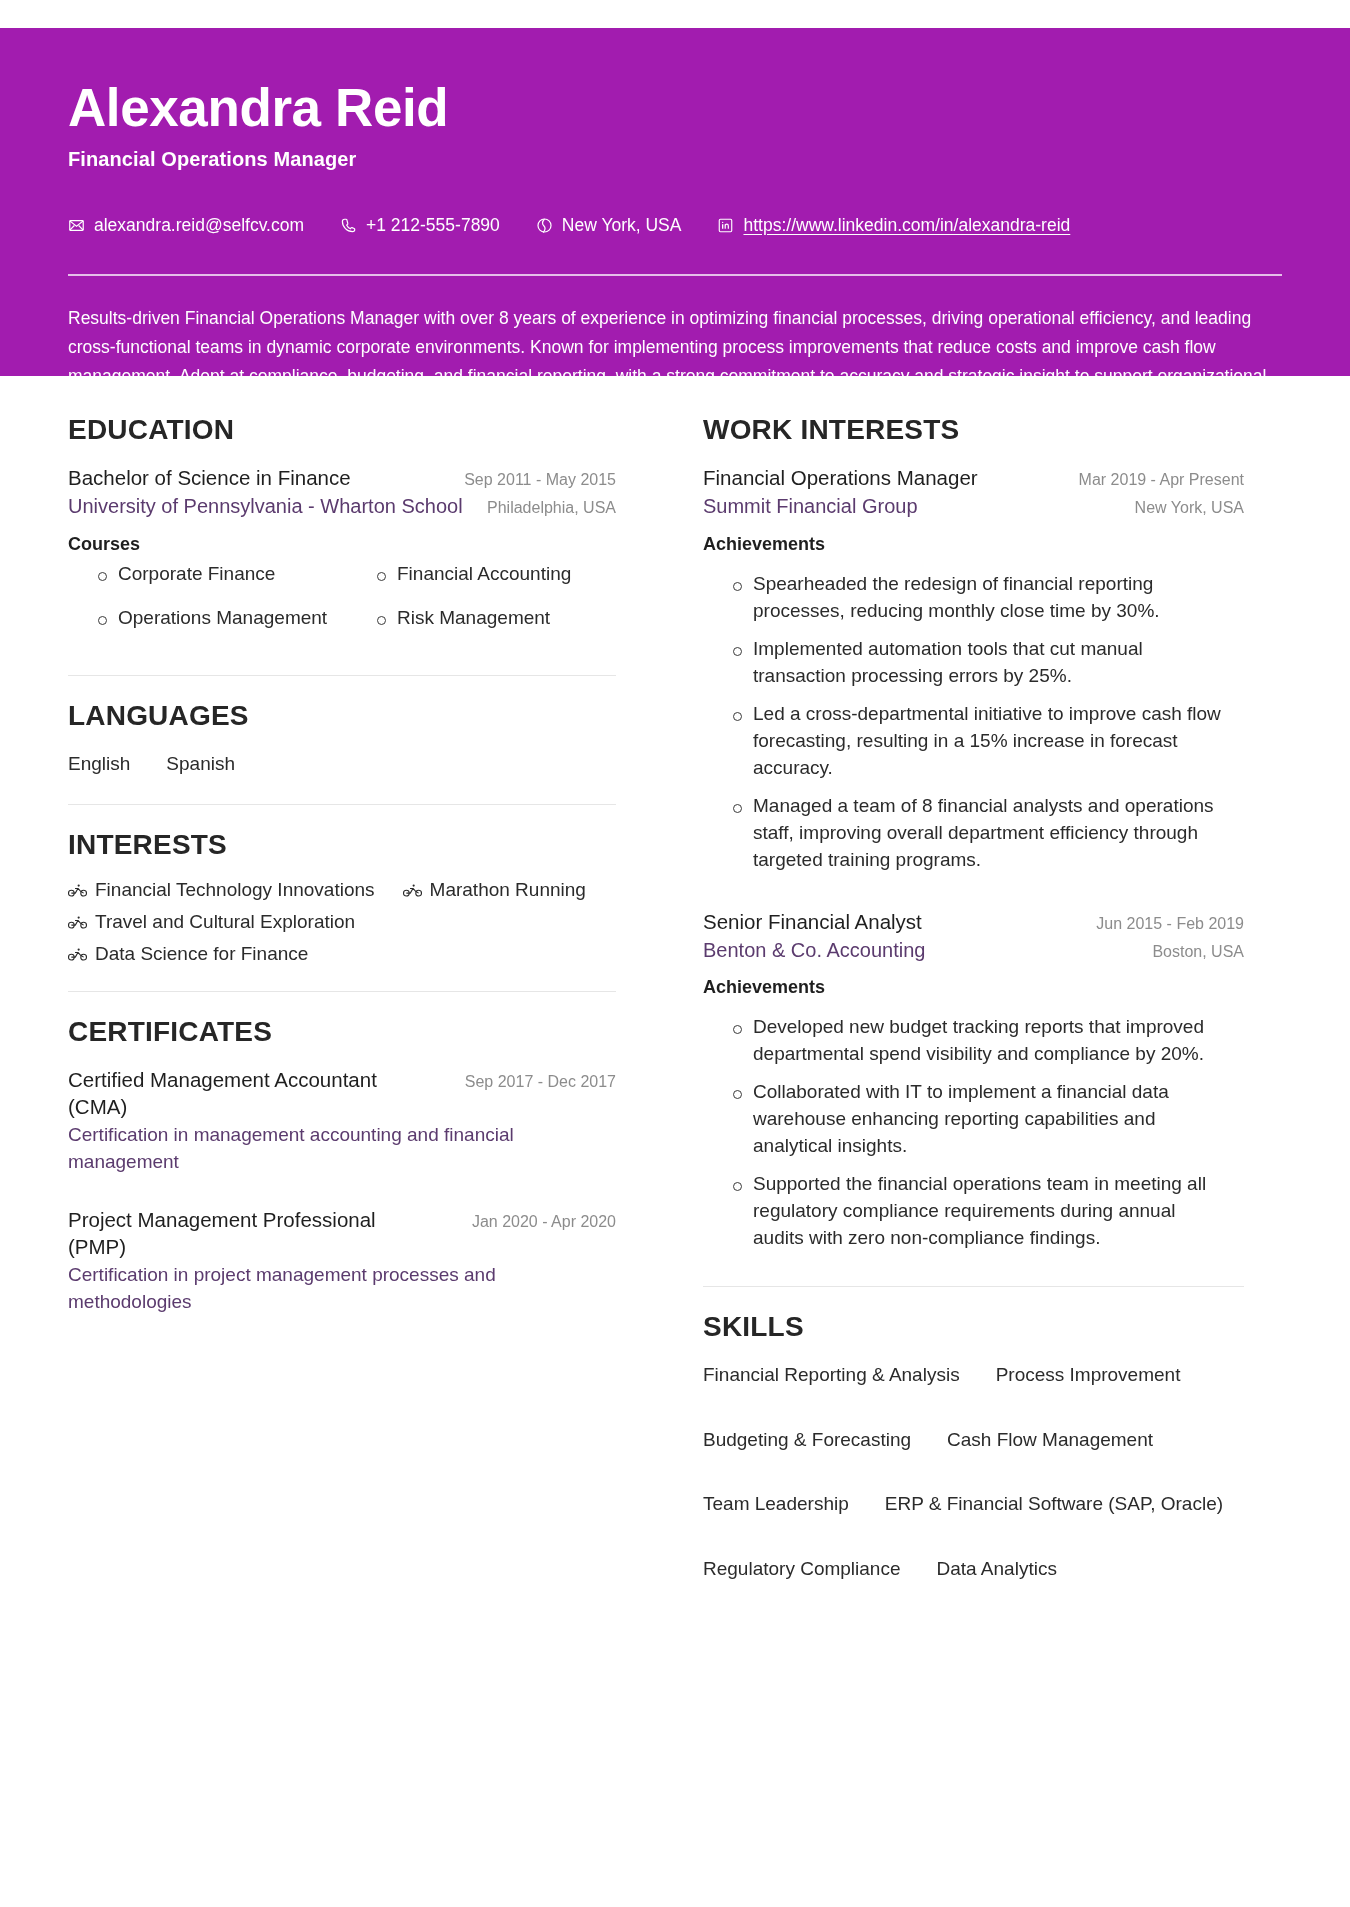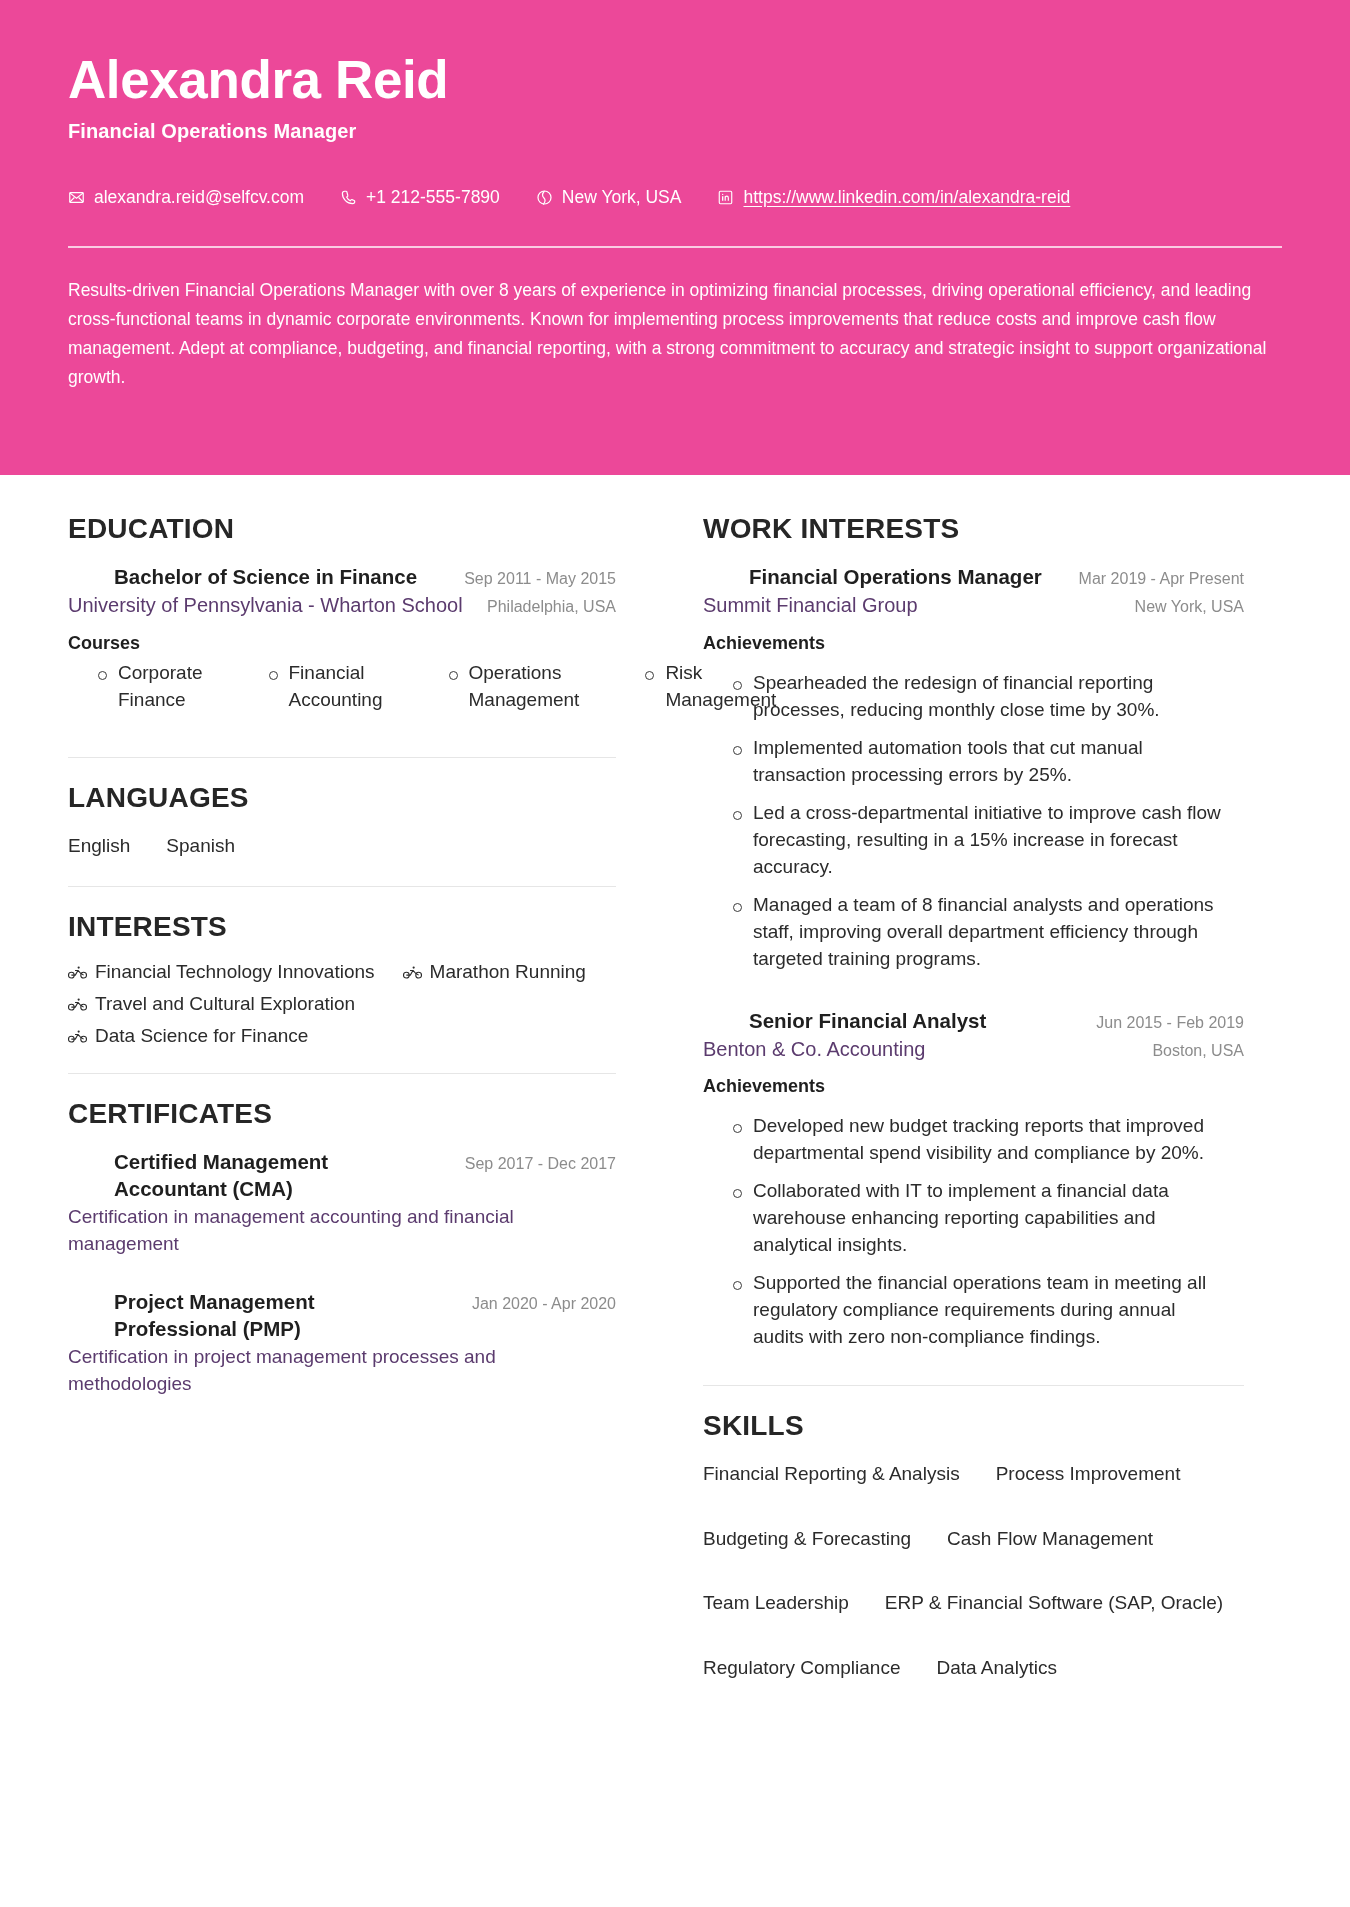--- a/index.html
+++ b/index.html
@@ -8,24 +8,25 @@
     width:1350px;
     height:1907px;
     font-family:"Liberation Sans", sans-serif;
     color:#2b2b2b;
     position:relative;
     overflow:hidden;
   }
 
   
   .header {
-    background:#ec4899;
+    background:#a21caf;
     color:#ffffff;
     padding:52px 68px 0 68px;
-    height:475px;
+    height:348px;
+    margin-top:28px;
   }
   .name {
     font-size:53px;
     font-weight:bold;
     letter-spacing:-0.4px;
     line-height:1.05;
     margin-bottom:12px;
   }
   .job-title {
     font-size:20px;
@@ -90,24 +91,23 @@
     margin:26px 0 24px 0;
   }
   .entry-line {
     display:flex;
     justify-content:space-between;
     align-items:baseline;
     gap:14px;
   }
   .entry-title {
     font-size:20.5px;
-    font-weight:bold;
+    font-weight:normal;
     color:#1f1f1f;
     line-height:1.32;
-    margin-left:46px;
   }
   .entry-sub {
     font-size:20px;
     color:#5b3b6e;
     line-height:1.34;
   }
   .entry-meta {
     font-size:16px;
     color:#8c8c8c;
     white-space:nowrap;
@@ -143,25 +143,24 @@
     position:absolute;
     left:14px; top:11px;
     width:7px; height:7px;
     border:1.4px solid #3a3a3a;
     border-radius:50%;
   }
 
   
   .courses-grid {
     display:grid;
-    grid-template-columns:1fr 1fr 1fr 1fr;
+    grid-template-columns:1fr 1fr;
     column-gap:10px;
     row-gap:0px;
     margin-top:6px;
-    gap:36px;
   }
   .course-item {
     position:relative;
     padding-left:50px;
     font-size:19px;
     line-height:1.42;
     margin-bottom:17px;
   }
   .course-item:before {
     content:"";

